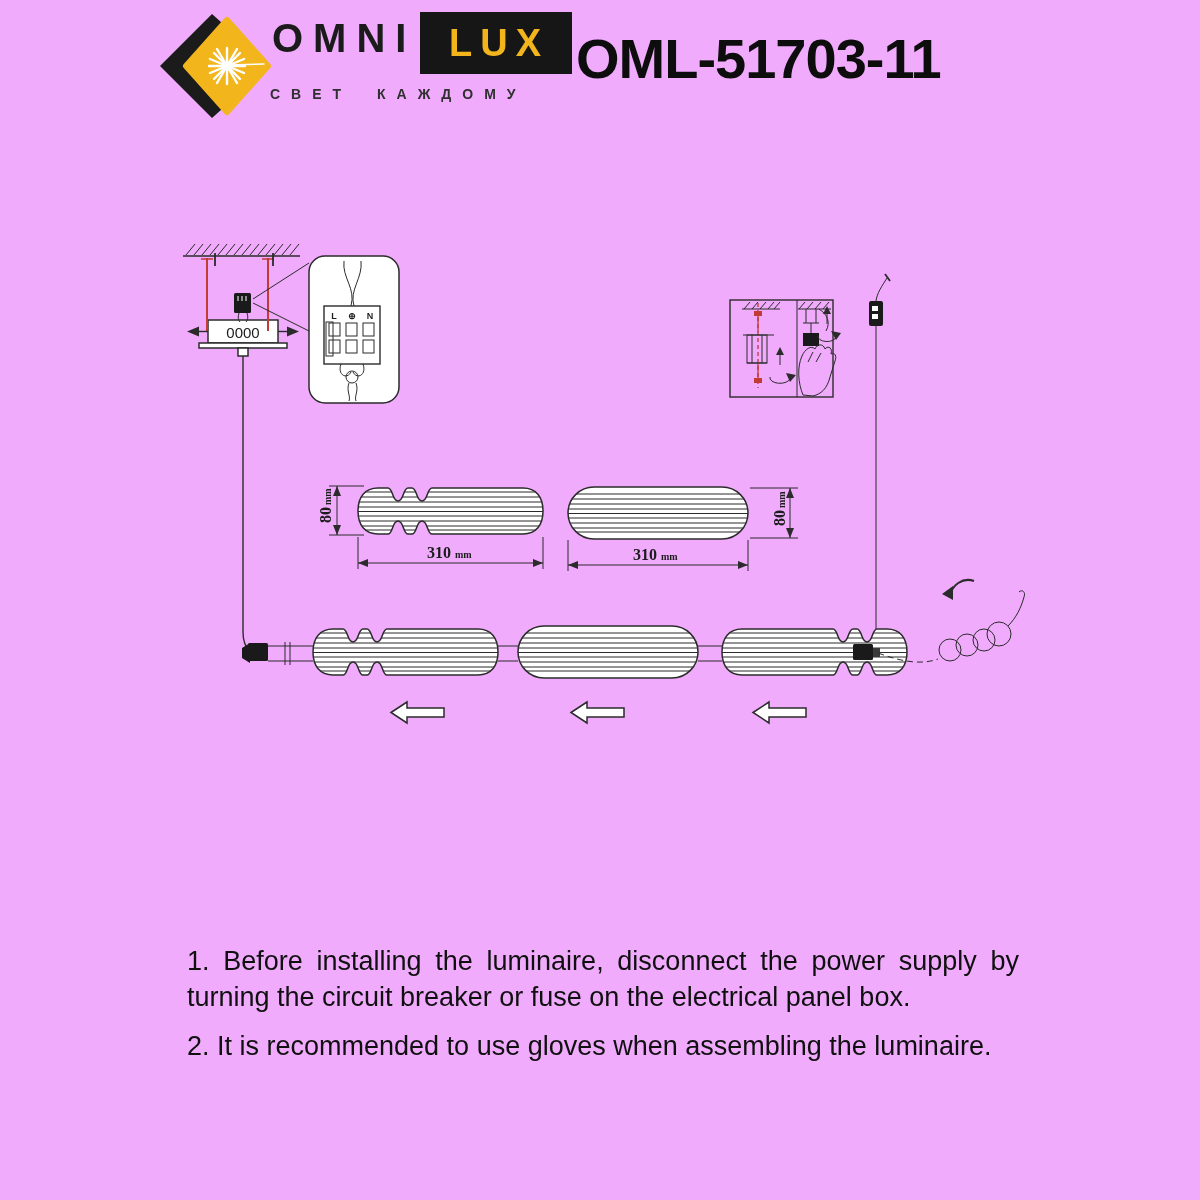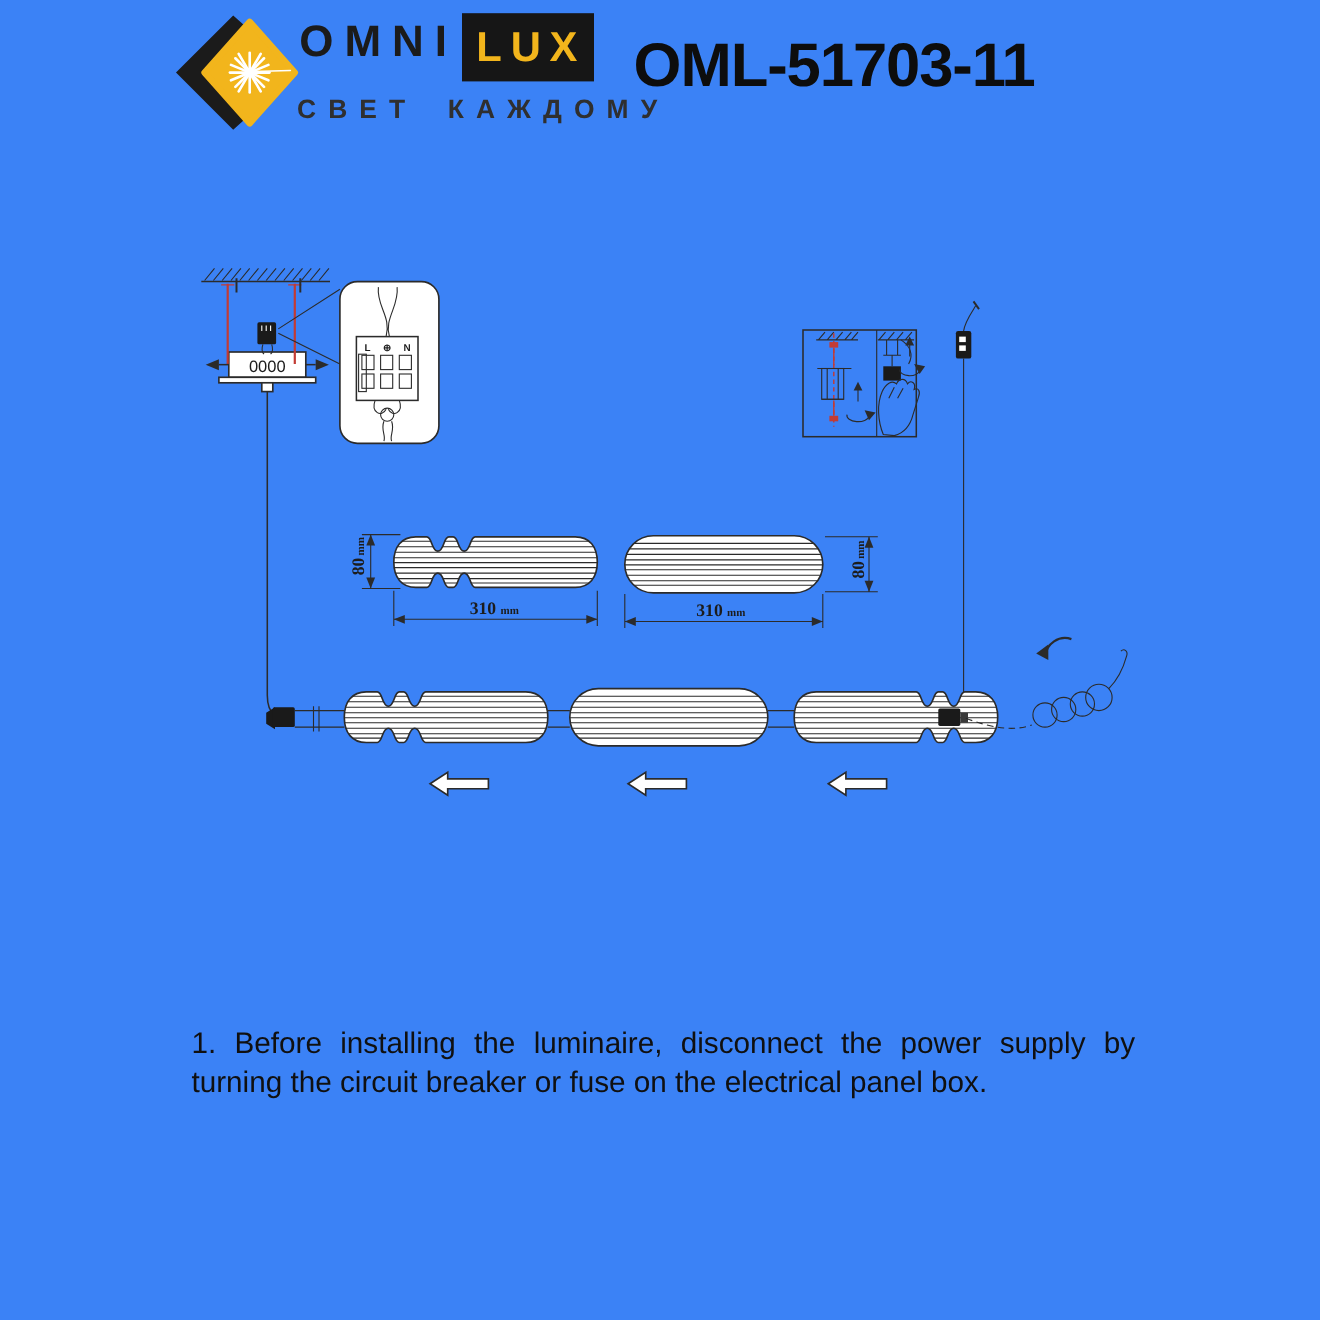--- a/index.html
+++ b/index.html
@@ -1,25 +1,25 @@
 <!DOCTYPE html>
 <html><head>
 <meta charset="utf-8">
 <style>
   html,body{margin:0;padding:0;background:#888;}
-  #page{position:relative;width:1200px;height:1200px;background:#3b82f6;overflow:hidden;
+  #page{position:relative;width:1200px;height:1200px;background:#f0abfc;overflow:hidden;
         font-family:"Liberation Sans",sans-serif;margin:0 auto;}
   
   #logo-icon{position:absolute;left:152px;top:6px;}
   #brand-omni{position:absolute;left:272px;top:16px;font-size:40px;font-weight:700;
         letter-spacing:10px;color:#1b1b1b;}
-  #lux-box{position:absolute;left:420px;top:12px;width:120px;height:62px;background:#161616;
+  #lux-box{position:absolute;left:420px;top:12px;width:152px;height:62px;background:#161616;
         display:flex;align-items:center;justify-content:center;}
   #brand-lux{font-size:38px;font-weight:700;letter-spacing:8px;color:#f2b51c;padding-left:6px;}
-  #brand-tagline{position:absolute;left:270px;top:86px;font-size:24px;font-weight:700;
+  #brand-tagline{position:absolute;left:270px;top:86px;font-size:14px;font-weight:700;
         letter-spacing:11px;word-spacing:10px;color:#2f2f2f;white-space:nowrap;}
   #model-number{position:absolute;left:576px;top:26px;font-size:56px;font-weight:700;
         letter-spacing:-1px;color:#0d0d0d;white-space:nowrap;text-align:right;}
   
   #diagram{position:absolute;left:0;top:130px;}
   .ln{fill:none;stroke:#2b2b2b;stroke-width:1.4;}
   .ln-thin{fill:none;stroke:#2b2b2b;stroke-width:1;}
   .ln2{fill:none;stroke:#2b2b2b;stroke-width:1.8;}
   .red{fill:none;stroke:#c23b34;stroke-width:2;}
   .red-thin{fill:none;stroke:#c23b34;stroke-width:1.3;}
@@ -29,21 +29,21 @@
   .shape{fill:#ffffff;stroke:#2b2b2b;stroke-width:1.5;}
   .rib{fill:none;stroke:#2b2b2b;stroke-width:1;}
   .white-ln{fill:none;stroke:#ffffff;stroke-width:1;}
   .dim-num{font-family:"Liberation Serif",serif;font-size:16px;font-weight:700;fill:#1c1c1c;}
   .dim-unit{font-family:"Liberation Serif",serif;font-size:10px;font-weight:700;fill:#1c1c1c;}
   .term{font-family:"Liberation Sans",sans-serif;font-size:9px;font-weight:700;fill:#1c1c1c;text-anchor:middle;}
   .vents{font-family:"Liberation Sans",sans-serif;font-size:15px;fill:#1c1c1c;text-anchor:middle;}
   
   #instructions{position:absolute;left:174px;top:930px;width:858px;color:#101010;
         font-size:27px;line-height:36px;}
-  #instructions p{margin:0;text-align:justify;}
+  #instructions p{margin:13px;text-align:justify;}
 </style>
 </head>
 <body>
 
 <div id="page">
 
   <svg id="logo-icon" width="120" height="115" viewBox="0 0 120 115">
     <path d="M60,8 L79,25 L42,60 L79,95 L60,112 L8,60 Z" fill="#1b1b1b"></path>
     <polygon points="75,14 116,60 75,106 34,60" fill="#f2b51c" stroke="#f2b51c" stroke-width="6" stroke-linejoin="round"></polygon>
     <g stroke="#ffffff" stroke-width="2.4" stroke-linecap="round">
@@ -238,14 +238,15 @@
         <circle cx="999" cy="634" r="12"></circle>
         <path d="M1008,626 C1016,618 1021,608 1024,597 M1024,597 C1026,592 1022,589 1019,592"></path>
       </g>
       <path d="M950,597 C951,585 963,577 974,581" fill="none" stroke="#2b2b2b" stroke-width="2"></path>
       <polygon class="blk" points="942,594 953,586 953,600"></polygon>
     </g>
   </svg>
 
   <div id="instructions">
     <p>1. Before installing the luminaire, disconnect the power supply by turning the circuit breaker or fuse on the electrical panel box.</p>
+    <p>2. It is recommended to use gloves when assembling the luminaire.</p>
   </div>
 </div>
 
 </body></html>

